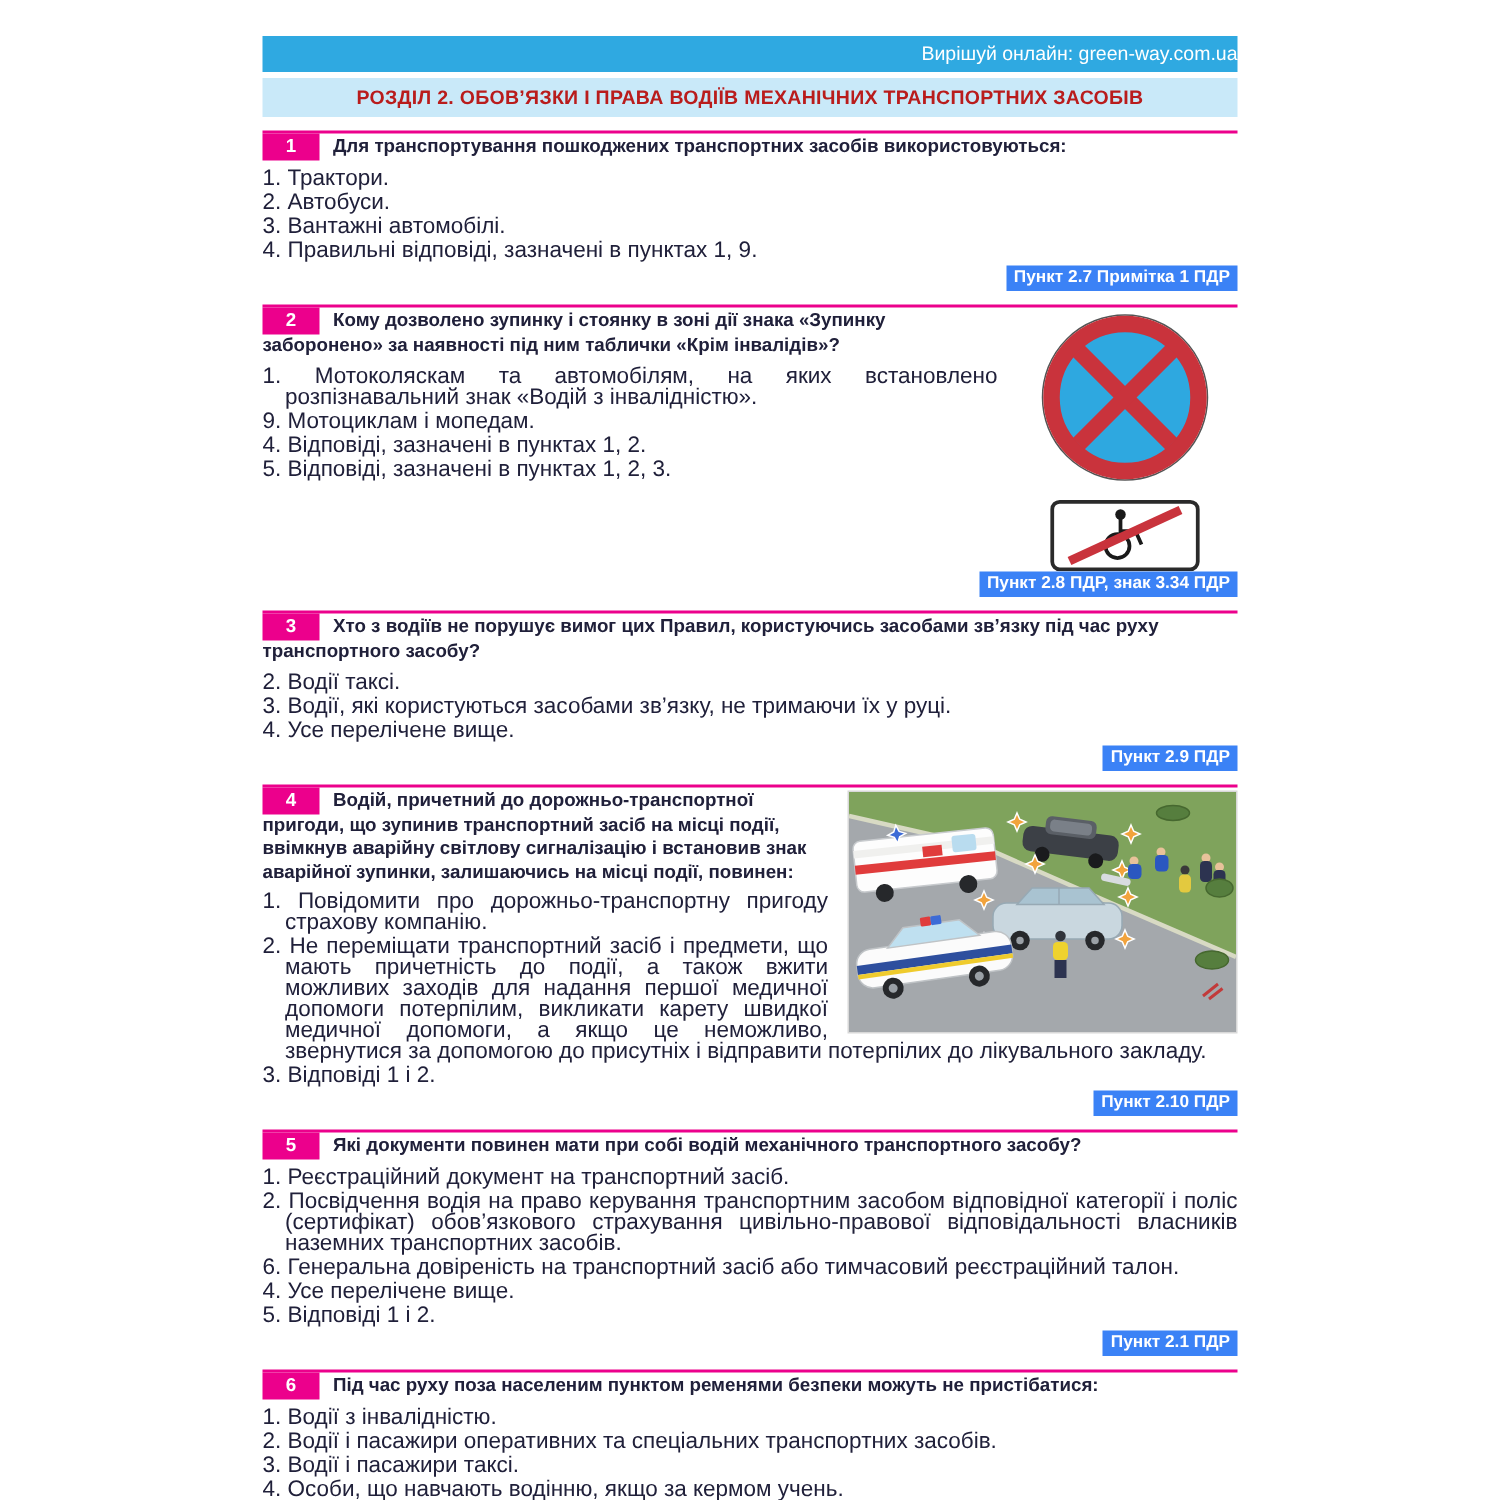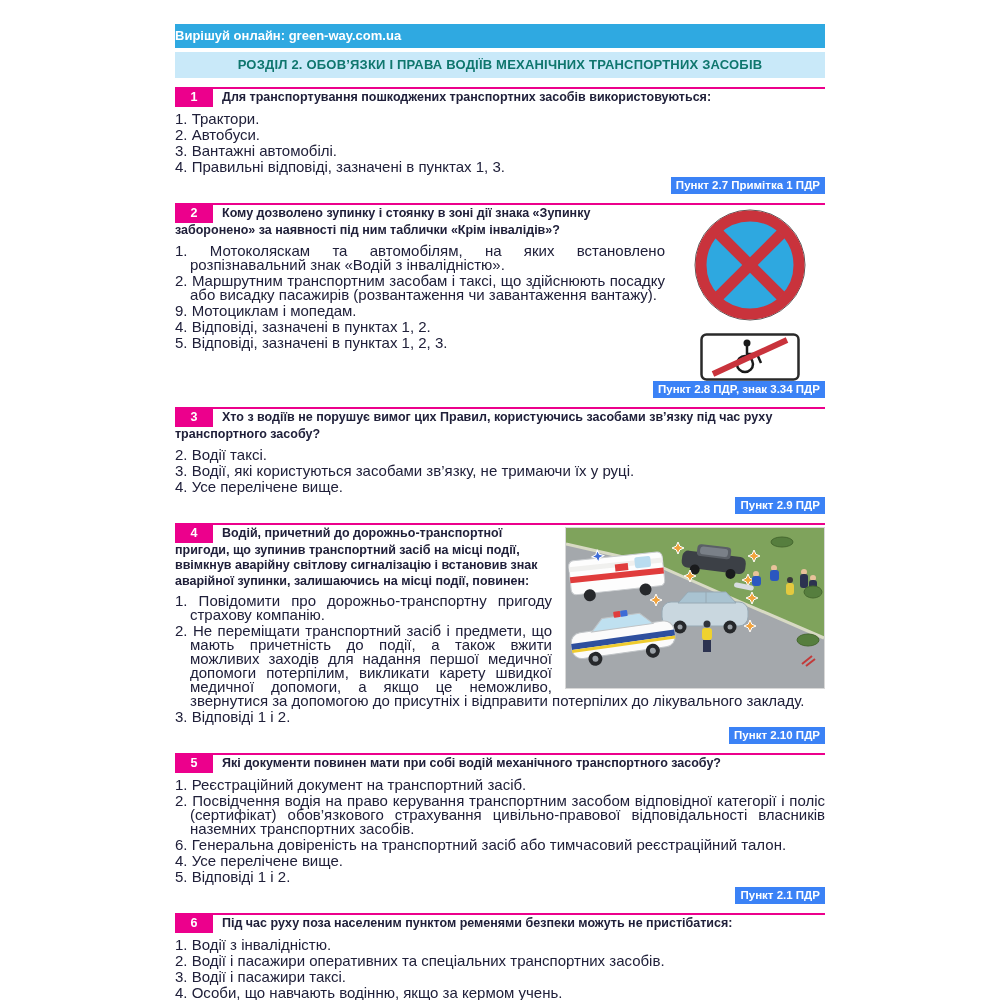--- a/index.html
+++ b/index.html
@@ -2,25 +2,25 @@
 <html><head>
 <meta charset="utf-8">
 <style>
   html,body{margin:0;padding:0;}
   body{
     width:1000px;height:1000px;background:#ffffff;overflow:hidden;
     font-family:"Liberation Sans","DejaVu Sans",sans-serif;color:#20203A;
   }
   .page{width:650px;margin:0 auto;padding-top:24px;}
   .banner{
-    background:#2FA9E1;color:#fff;font-weight:bold;text-align:left;
+    background:#2FA9E1;color:#fff;font-weight:normal;text-align:right;
     font-size:13px;padding:4px 0 5px;
   }
   .section-title{
-    background:#C9E9F9;color:#0f766e;font-weight:bold;text-align:center;
+    background:#C9E9F9;color:#b91c1c;font-weight:bold;text-align:center;
     font-size:13px;padding:5px 0 6px;margin-top:4px;letter-spacing:.2px;
   }
   section.q{margin-top:9px;overflow:visible;}
   .q-rule{height:2px;background:#EC008C;}
   .q-head{font-weight:bold;font-size:12.5px;line-height:15.5px;color:#20203A;}
   .q-num{
     display:inline-block;background:#EC008C;color:#fff;width:38px;text-align:center;
     padding:2px 0 3px;margin-right:9px;font-size:12.5px;line-height:13px;
   }
   .opts{margin-top:5px;}
@@ -52,21 +52,21 @@
 
   <section class="q">
     <div class="q-rule"></div>
     <div class="q-head">
       <span class="q-num">1</span><span>Для транспортування пошкоджених транспортних засобів використовуються:</span>
     </div>
     <div class="opts">
         <div class="opt">1. Трактори.</div>
         <div class="opt">2. Автобуси.</div>
         <div class="opt">3. Вантажні автомобілі.</div>
-        <div class="opt">4. Правильні відповіді, зазначені в пунктах 1, 3.</div>
+        <div class="opt">4. Правильні відповіді, зазначені в пунктах 1, 9.</div>
       </div>
     <div class="badge-row">
         <span class="badge">Пункт 2.7 Примітка 1 ПДР</span>
       </div>
   </section>
 
   <section class="q">
     <div class="q-rule"></div>
     <aside class="fig-signs">
       <svg width="112" height="112" viewBox="0 0 112 112">
@@ -83,21 +83,20 @@
           <path d="M47,13 v8 h10 l4,9"></path>
         </g>
         <line x1="13" y1="41" x2="87" y2="7" stroke="#C9333C" stroke-width="6"></line>
       </svg>
     </aside>
     <div class="q-head">
       <span class="q-num">2</span><span>Кому дозволено зупинку і стоянку в зоні дії знака «Зупинку заборонено» за наявності під ним таблички «Крім інвалідів»?</span>
     </div>
     <div class="opts">
         <div class="opt">1. Мотоколяскам та автомобілям, на яких встановлено розпізнавальний знак «Водій з інвалідністю».</div>
-        <div class="opt">2. Маршрутним транспортним засобам і таксі, що здійснюють посадку або висадку пасажирів (розвантаження чи завантаження вантажу).</div>
         <div class="opt">9. Мотоциклам і мопедам.</div>
         <div class="opt">4. Відповіді, зазначені в пунктах 1, 2.</div>
         <div class="opt">5. Відповіді, зазначені в пунктах 1, 2, 3.</div>
       </div>
     <div class="badge-row">
         <span class="badge">Пункт 2.8 ПДР, знак 3.34 ПДР</span>
       </div>
   </section>
 
   <section class="q">

